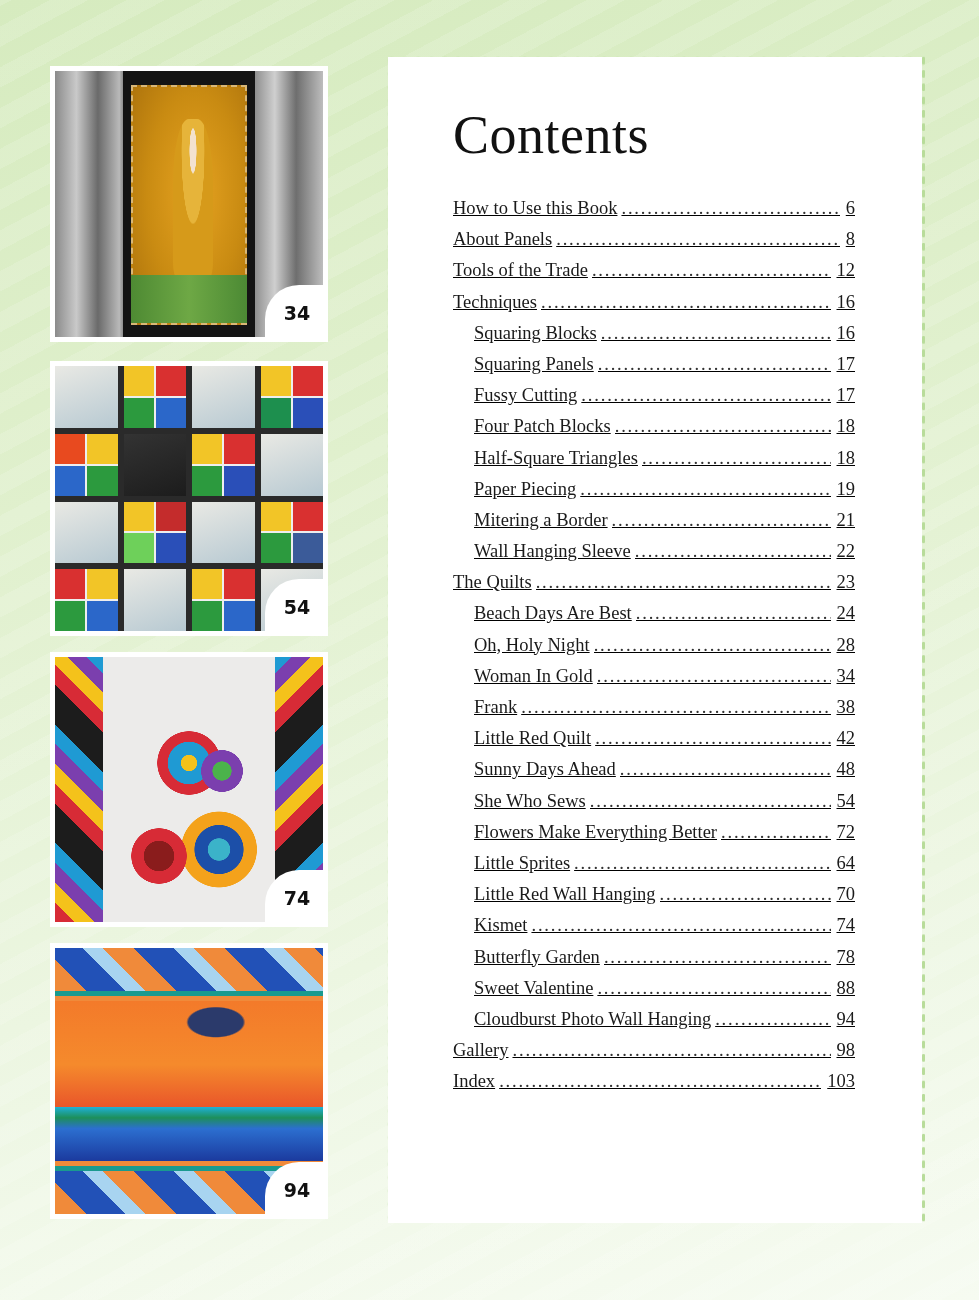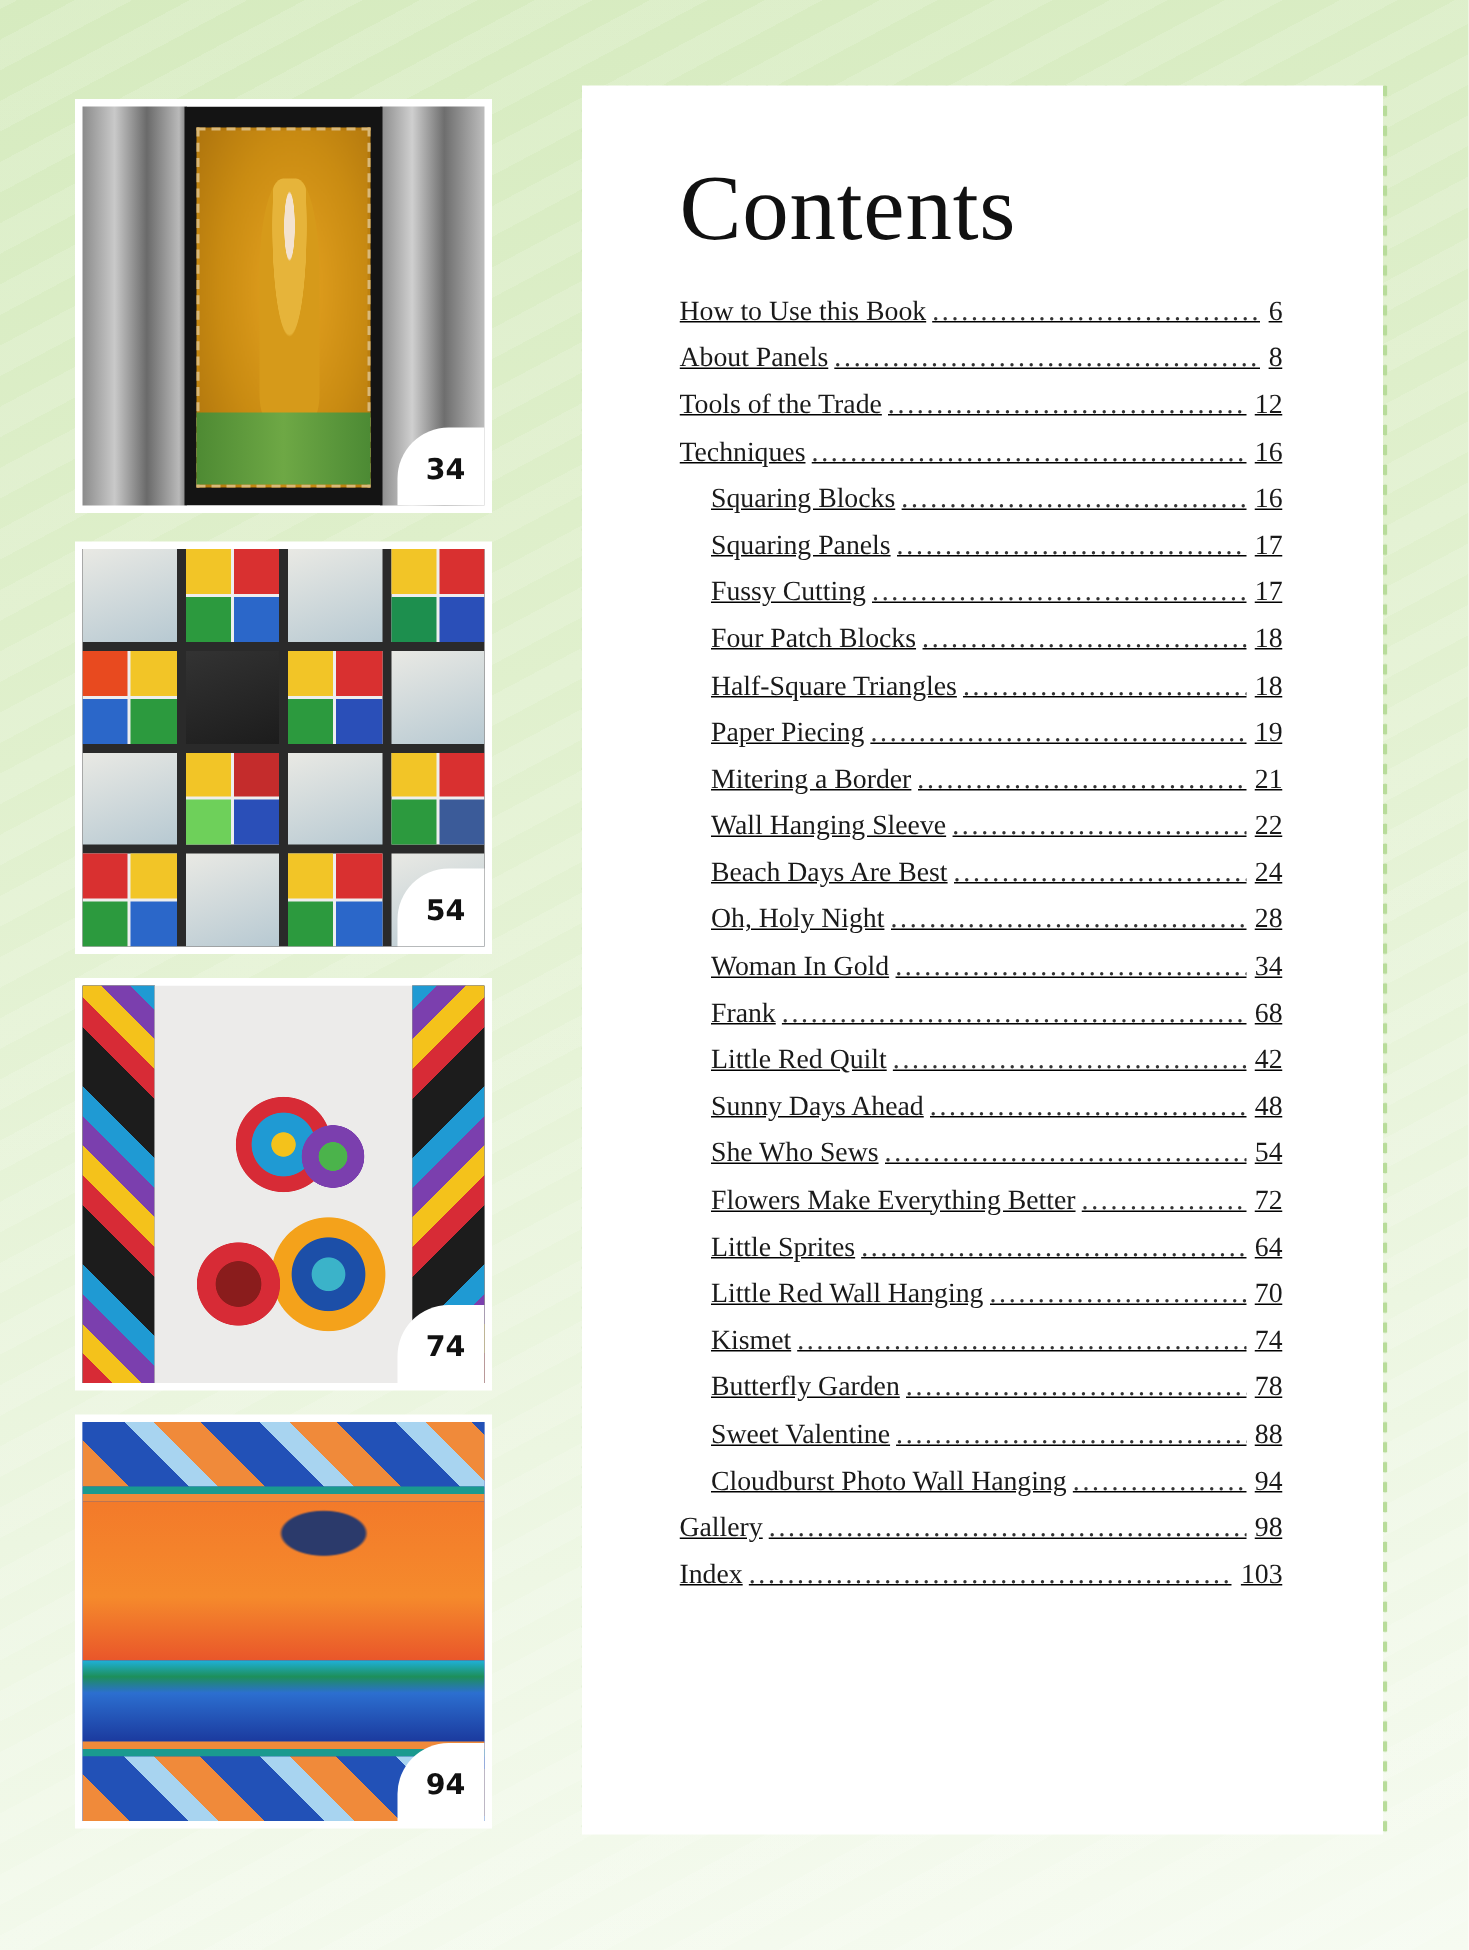--- a/index.html
+++ b/index.html
@@ -102,21 +102,21 @@
     background-image:
       radial-gradient(circle, #b8dc9a 3.4px, transparent 3.8px);
     background-size: 13.3px 13.3px;
     background-position: 0 0;
     -webkit-mask: linear-gradient(#000,#000) content-box, linear-gradient(#000,#000);
     -webkit-mask-composite: xor; mask-composite: exclude;
     padding: 7px; box-sizing: border-box;
   }
   .title {
     position: absolute; left: 453px; top: 104px; margin: 0;
-    font-size: 62px; font-weight: normal; color: #111; letter-spacing: 0.5px;
+    font-size: 54px; font-weight: normal; color: #111; letter-spacing: 0.5px;
     font-family: "Liberation Serif", "DejaVu Serif", serif;
   }
   .toc {
     position: absolute; left: 453px; top: 193px; width: 402px; list-style: none; margin: 0; padding: 0; text-decoration: underline;
   }
   .toc li {
     height: 31.2px; display: flex; align-items: baseline; font-size: 18.5px; color: #1a1a1a;
     line-height: 31.2px; overflow: hidden; white-space: nowrap;
   }
   .toc li.sub { padding-left: 21px; }
@@ -293,39 +293,44 @@
     <li class="sub">
       <span class="label">Mitering a Border</span>
       <span class="dots"></span>
       <span class="page">21</span>
     </li>
     <li class="sub">
       <span class="label">Wall Hanging Sleeve</span>
       <span class="dots"></span>
       <span class="page">22</span>
     </li>
+    <li class="">
+      <span class="label">The Quilts</span>
+      <span class="dots"></span>
+      <span class="page">23</span>
+    </li>
     <li class="sub">
       <span class="label">Beach Days Are Best</span>
       <span class="dots"></span>
       <span class="page">24</span>
     </li>
     <li class="sub">
       <span class="label">Oh, Holy Night</span>
       <span class="dots"></span>
       <span class="page">28</span>
     </li>
     <li class="sub">
       <span class="label">Woman In Gold</span>
       <span class="dots"></span>
       <span class="page">34</span>
     </li>
     <li class="sub">
       <span class="label">Frank</span>
       <span class="dots"></span>
-      <span class="page">68</span>
+      <span class="page">38</span>
     </li>
     <li class="sub">
       <span class="label">Little Red Quilt</span>
       <span class="dots"></span>
       <span class="page">42</span>
     </li>
     <li class="sub">
       <span class="label">Sunny Days Ahead</span>
       <span class="dots"></span>
       <span class="page">48</span>

